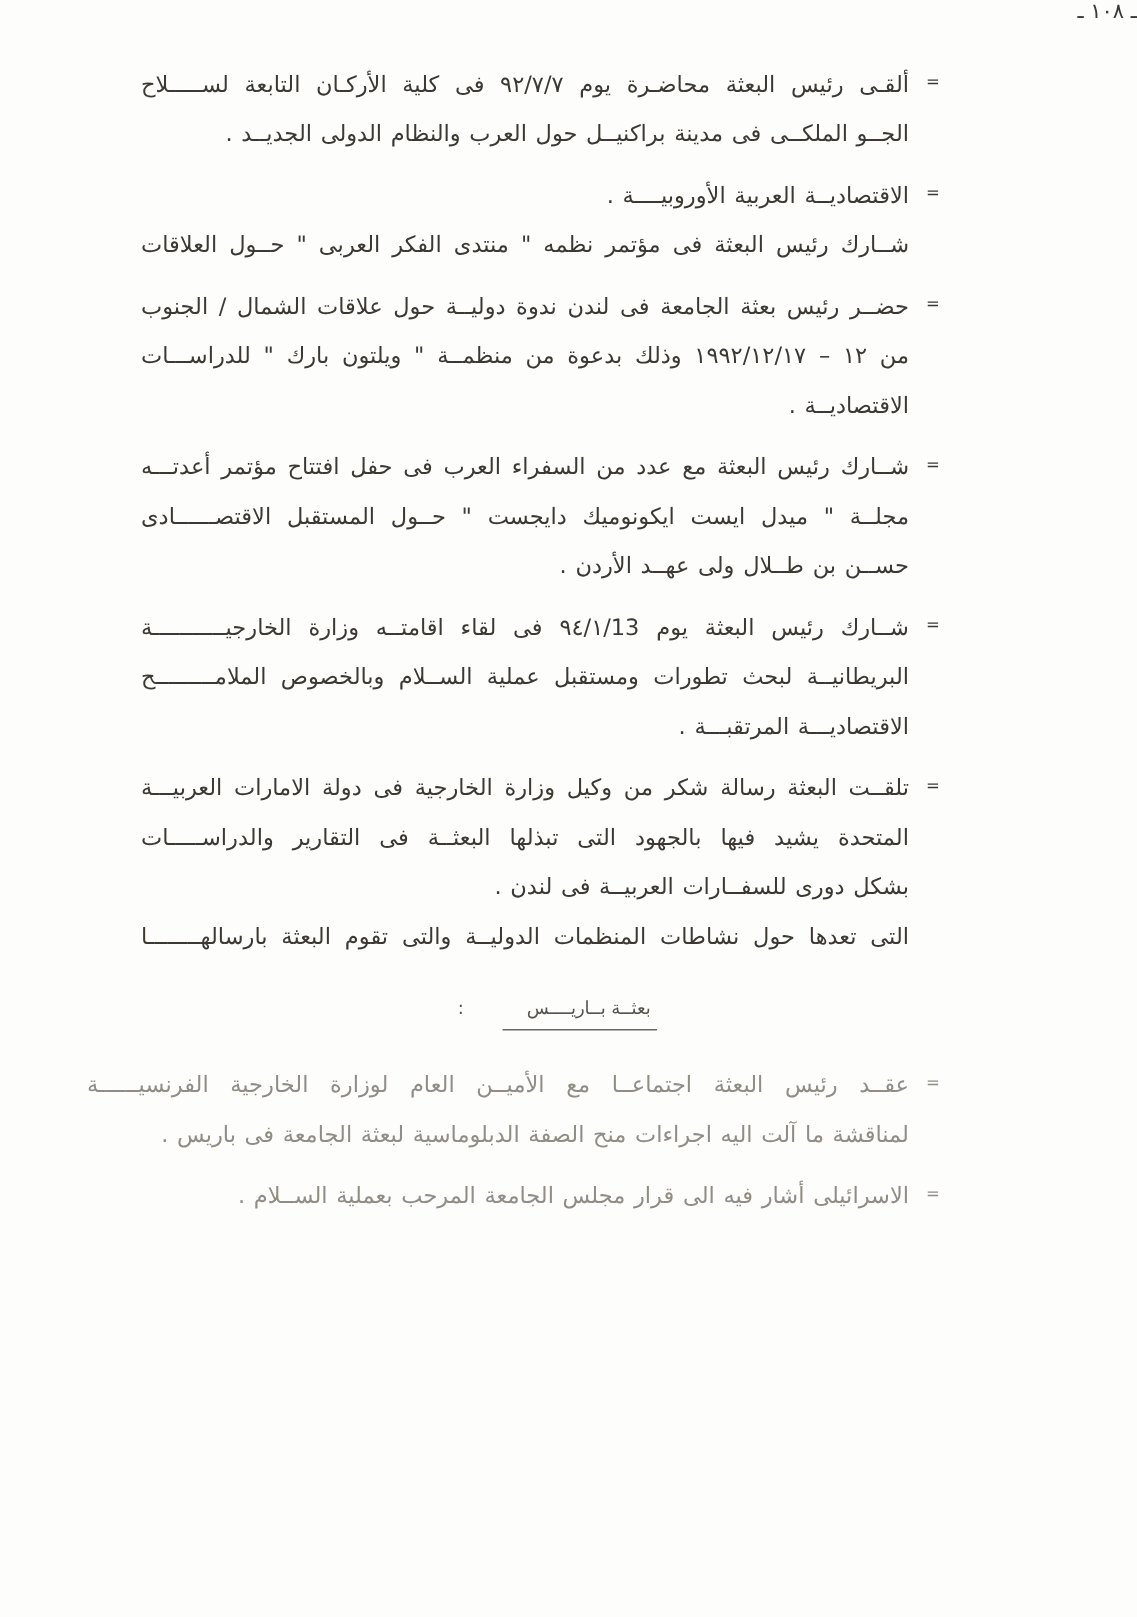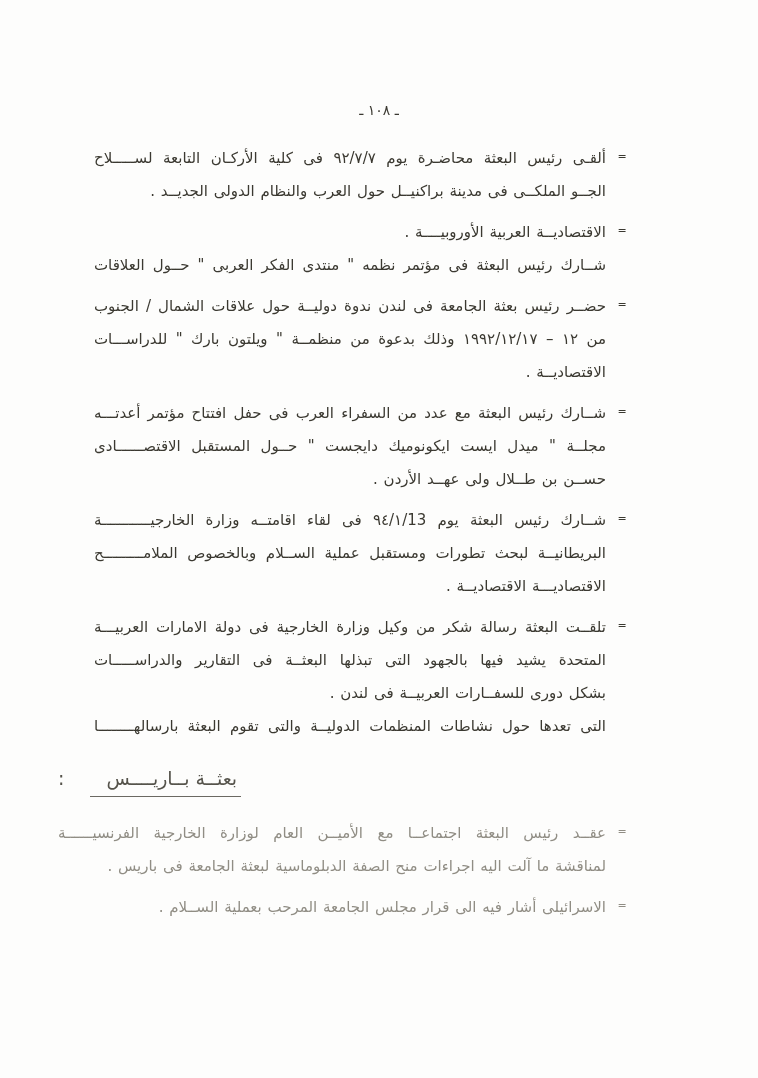--- a/index.html
+++ b/index.html
@@ -8,22 +8,21 @@
     width: 758px;
     height: 1078px;
     margin: 0 auto;
     background: var(--paper, #fdfdfc);
     color: var(--ink, #3b3931);
     font-family: "DejaVu Sans", sans-serif;
     overflow: hidden;
     direction: rtl;
   }
   .page-number {
-    text-align: center;
-    padding-top: 102px;
+    text-align: right;
     font-size: 14px;
     letter-spacing: 2px;
     color: var(--ink, #3b3931);
   }
   .content {
     direction: rtl;
     padding: 24px 73px 0 58px;
   }
   .para-row {
     display: flex;
@@ -42,22 +41,22 @@
     line-height: 30px;
     color: var(--ink, #3b3931);
   }
   .ptext { flex: 1 1 auto; font-size: 15px; line-height: 33px; }
   .main .ptext { padding-left: 36px; }
   .pline { text-align: right; white-space: normal; word-spacing: 1px; }
   .pline.just { text-align: justify; text-align-last: justify; }
   .faint, .faint .bullet { color: var(--faint-ink, #8f8c83); }
   .section-heading {
     margin: 24px 0 20px 0;
-    text-align: left;
-    font-size: 19px;
+    text-align: center;
+    font-size: 12px;
   }
   .heading-words {
     display: inline-block;
     border-bottom: 1.5px solid #6b6962;
     padding: 0 4px 7px 16px;
     letter-spacing: 1px;
     color: #55534b;
   }
   .heading-colon {
     display: inline-block;
@@ -100,21 +99,21 @@
             <div class="pline just">شــارك رئيس البعثة مع عدد من السفراء العرب فى حفل افتتاح مؤتمر أعدتـــه</div>
             <div class="pline just">مجلــة " ميدل ايست ايكونوميك دايجست " حــول المستقبل الاقتصــــــادى</div>
             <div class="pline">حســن بن طــلال ولى عهــد الأردن .</div>
           </div>
         </div>
         <div class="para-row main">
           <span class="bullet">=</span>
           <div class="ptext">
             <div class="pline just">شــارك رئيس البعثة يوم ٩٤/١/13 فى لقاء اقامتــه وزارة الخارجيـــــــــــة</div>
             <div class="pline just">البريطانيــة لبحث تطورات ومستقبل عملية الســلام وبالخصوص الملامـــــــــح</div>
-            <div class="pline">الاقتصاديـــة الاقتصاديــة .</div>
+            <div class="pline">الاقتصاديـــة المرتقبـــة .</div>
           </div>
         </div>
         <div class="para-row main">
           <span class="bullet">=</span>
           <div class="ptext">
             <div class="pline just">تلقــت البعثة رسالة شكر من وكيل وزارة الخارجية فى دولة الامارات العربيـــة</div>
             <div class="pline just">المتحدة يشيد فيها بالجهود التى تبذلها البعثــة فى التقارير والدراســـــات</div>
             <div class="pline">بشكل دورى للسفــارات العربيــة فى لندن .</div>
             <div class="pline just">التى تعدها حول نشاطات المنظمات الدوليــة والتى تقوم البعثة بارسالهــــــــا</div>
           </div>

